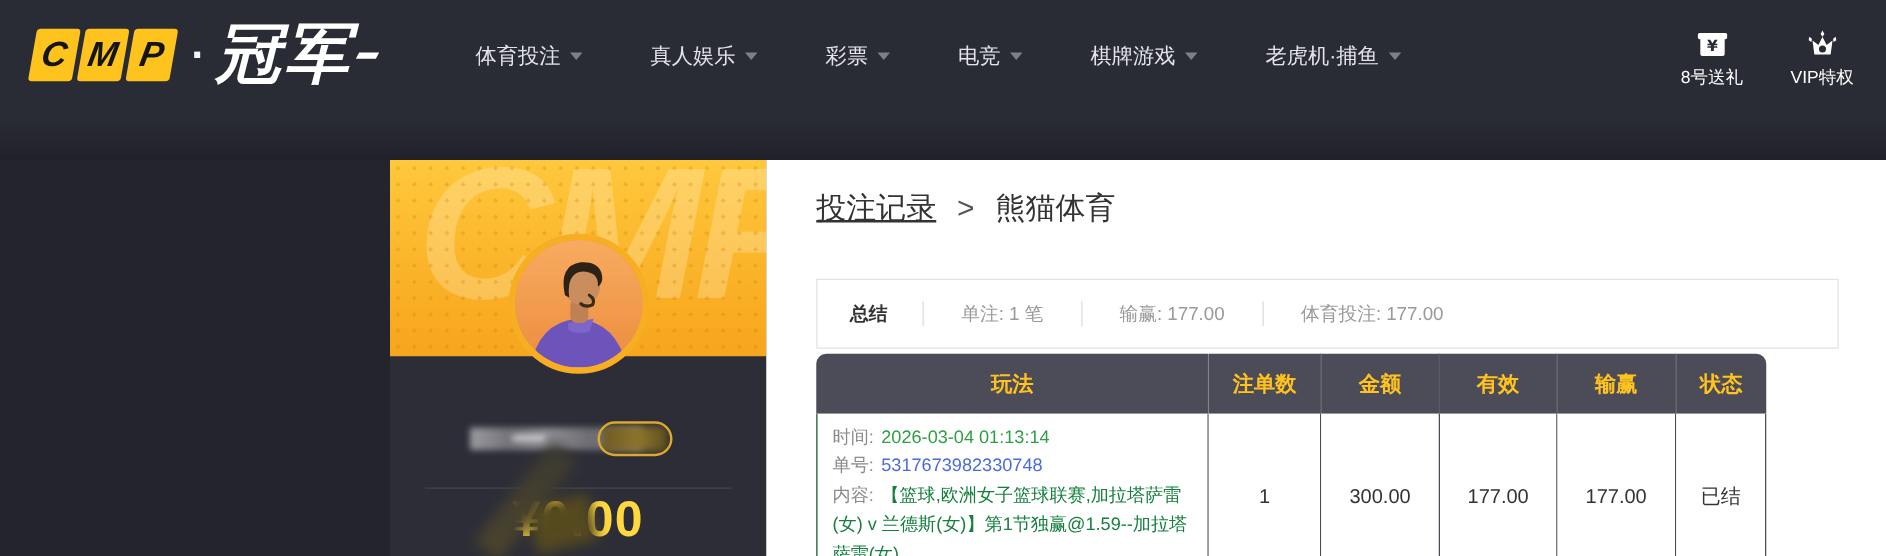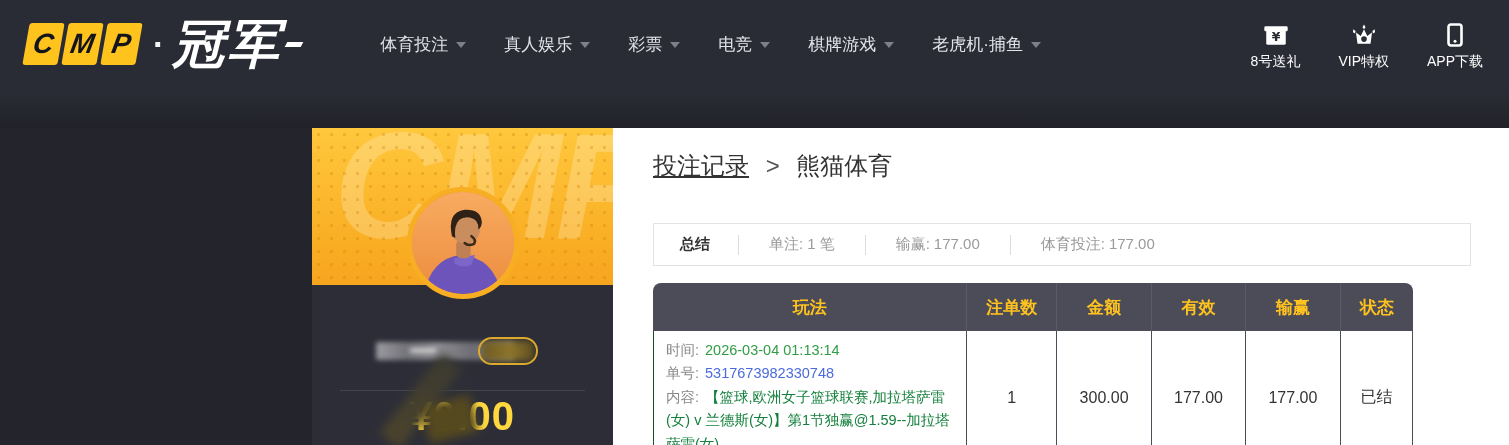--- a/index.html
+++ b/index.html
@@ -17,21 +17,21 @@
   .logo-tiles { display:flex; gap:4px; transform:skewX(-10deg); }
   .logo-tile { width:35px; height:42px; background:#ffc31e; border-radius:3px;
                display:flex; align-items:center; justify-content:center;
                font-weight:bold; font-style:italic; font-size:28px; color:#14151a; }
   .logo-dot { color:#f5f5f5; font-size:34px; font-weight:bold; margin:0 8px 0 14px; }
   .logo-cn { color:#ffffff; font-size:52px; font-weight:bold; font-style:italic;
              letter-spacing:3px; line-height:1; }
   .logo-dash { display:inline-block; width:16px; height:5px; background:#fff;
                transform:skewX(-28deg); margin-left:4px; vertical-align:4px; }
 
-  .nav-menu { display:flex; align-items:flex-start; gap:38px; margin-left:78px; }
+  .nav-menu { display:flex; align-items:flex-start; gap:54px; margin-left:78px; }
   .nav-item { display:flex; align-items:center; gap:8px; color:#e3e4e9;
               font-size:17px; cursor:pointer; white-space:nowrap; }
   .chev { width:0; height:0; border-left:5px solid transparent; border-right:5px solid transparent;
           border-top:6px solid #7d8089; margin-top:2px; }
 
   .quick-links { margin-left:auto; display:flex; align-items:flex-start; gap:38px; padding-top:4px; }
   .quick-link { display:flex; flex-direction:column; align-items:center; gap:5px;
                 color:#ffffff; font-size:14px; cursor:pointer; white-space:nowrap; }
   .quick-link svg { display:block; }
 
@@ -68,21 +68,21 @@
       filter:blur(5px); z-index:4; }
   .smudge-b { position:absolute; left:113px; top:272px; width:50px; height:38px;
       background:#55491f; transform:rotate(-14deg); filter:blur(5px); z-index:5; }
 
   
   .main { position:absolute; left:613px; top:128px; right:0; bottom:0; background:#ffffff; }
   .breadcrumb { position:absolute; left:40px; top:22px; font-size:24px; color:#333333; }
   .breadcrumb .sep { color:#555; margin:0 10px; }
   .breadcrumb .parent { cursor:pointer;text-decoration:underline; }
 
-  .summary { position:absolute; left:40px; top:95px; width:818px; height:43px;
+  .summary { position:absolute; left:40px; top:95px; width:818px; height:56px;
              border:1px solid #e3e3e3; display:flex; align-items:center; font-size:15px; }
   .summary .title { font-weight:bold; color:#333; padding:0 28px 0 26px; }
   .sum-sep { width:1px; height:20px; background:#dcdcdc; }
   .sum-item { color:#9a9a9a; padding:0 30px; white-space:nowrap; }
   .sum-item .v { margin-left:4px; }
 
   .bet-table { position:absolute; left:40px; top:155px; width:760px;
                border-collapse:separate; border-spacing:0; font-size:16px; }
   .bet-table th { background:#4b4c57; color:#ffc21e; font-weight:bold; font-size:17px;
                   height:48px; text-align:center; border-right:1px solid #5a5b66; }
@@ -155,29 +155,20 @@
           </span>
           <span>8号送礼</span>
         </div>
         <div class="quick-link">
           <span>
             <svg width="28" height="26" viewBox="0 0 24 24">
               <path fill="#ffffff" fill-rule="evenodd" d="M12 2.2l1.4 2.6-1.4 2-1.4-2zM2.2 6.8l2 1.5-0.4 2.4-2-1.3zM21.8 6.8l0.4 2.6-2 1.3-0.4-2.4zM4.6 9.6L9 13l3-6.2L15 13l4.4-3.4L18 20H6zM12 13.2a2.6 2.6 0 1 0 0 5.2 2.6 2.6 0 0 0 0-5.2z"></path>
             </svg>
           </span>
           <span>VIP特权</span>
-        </div>
-        <div class="quick-link">
-          <span>
-            <svg width="24" height="26" viewBox="0 0 24 24">
-              <rect x="5.5" y="1.5" width="13" height="21" rx="2.4" fill="none" stroke="#ffffff" stroke-width="2.6"></rect>
-              <circle cx="12" cy="18.2" r="1.5" fill="#ffffff"></circle>
-            </svg>
-          </span>
-          <span>APP下载</span>
         </div>
       </div>
 
     </div>
   </div>
 
   <div class="sidebar">
     <div class="banner">
       <div class="wm">CMP</div>
       <div class="dots"></div>

